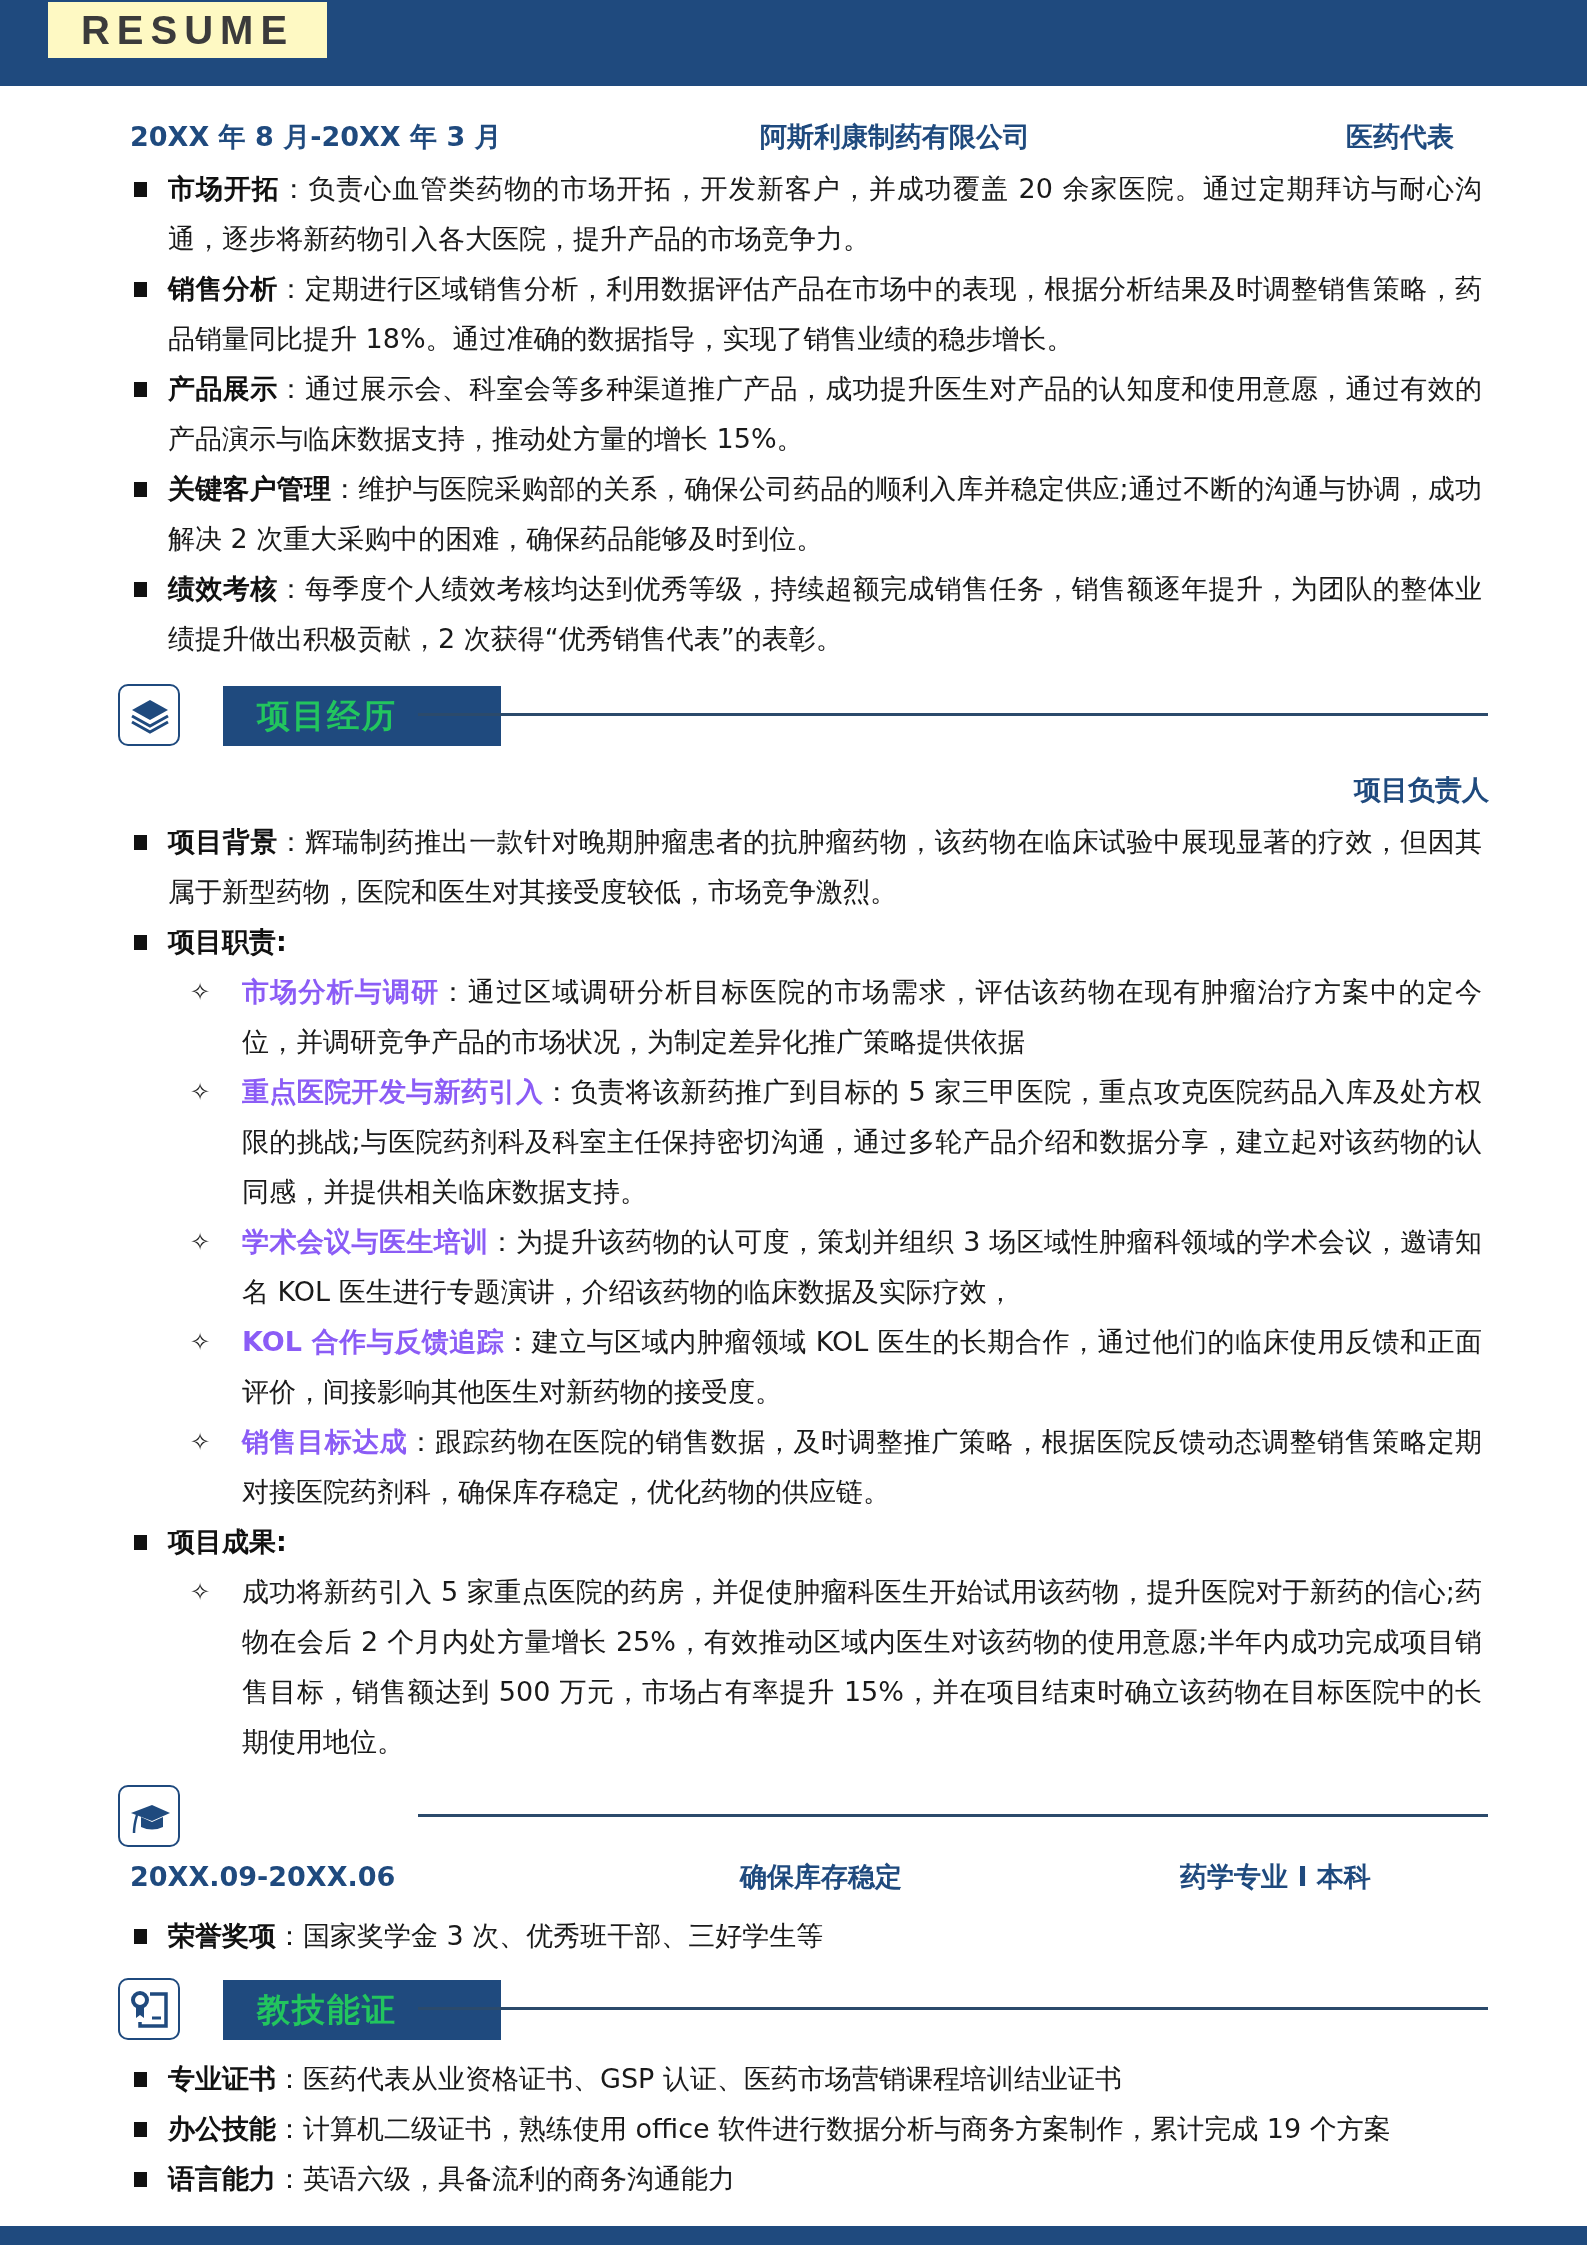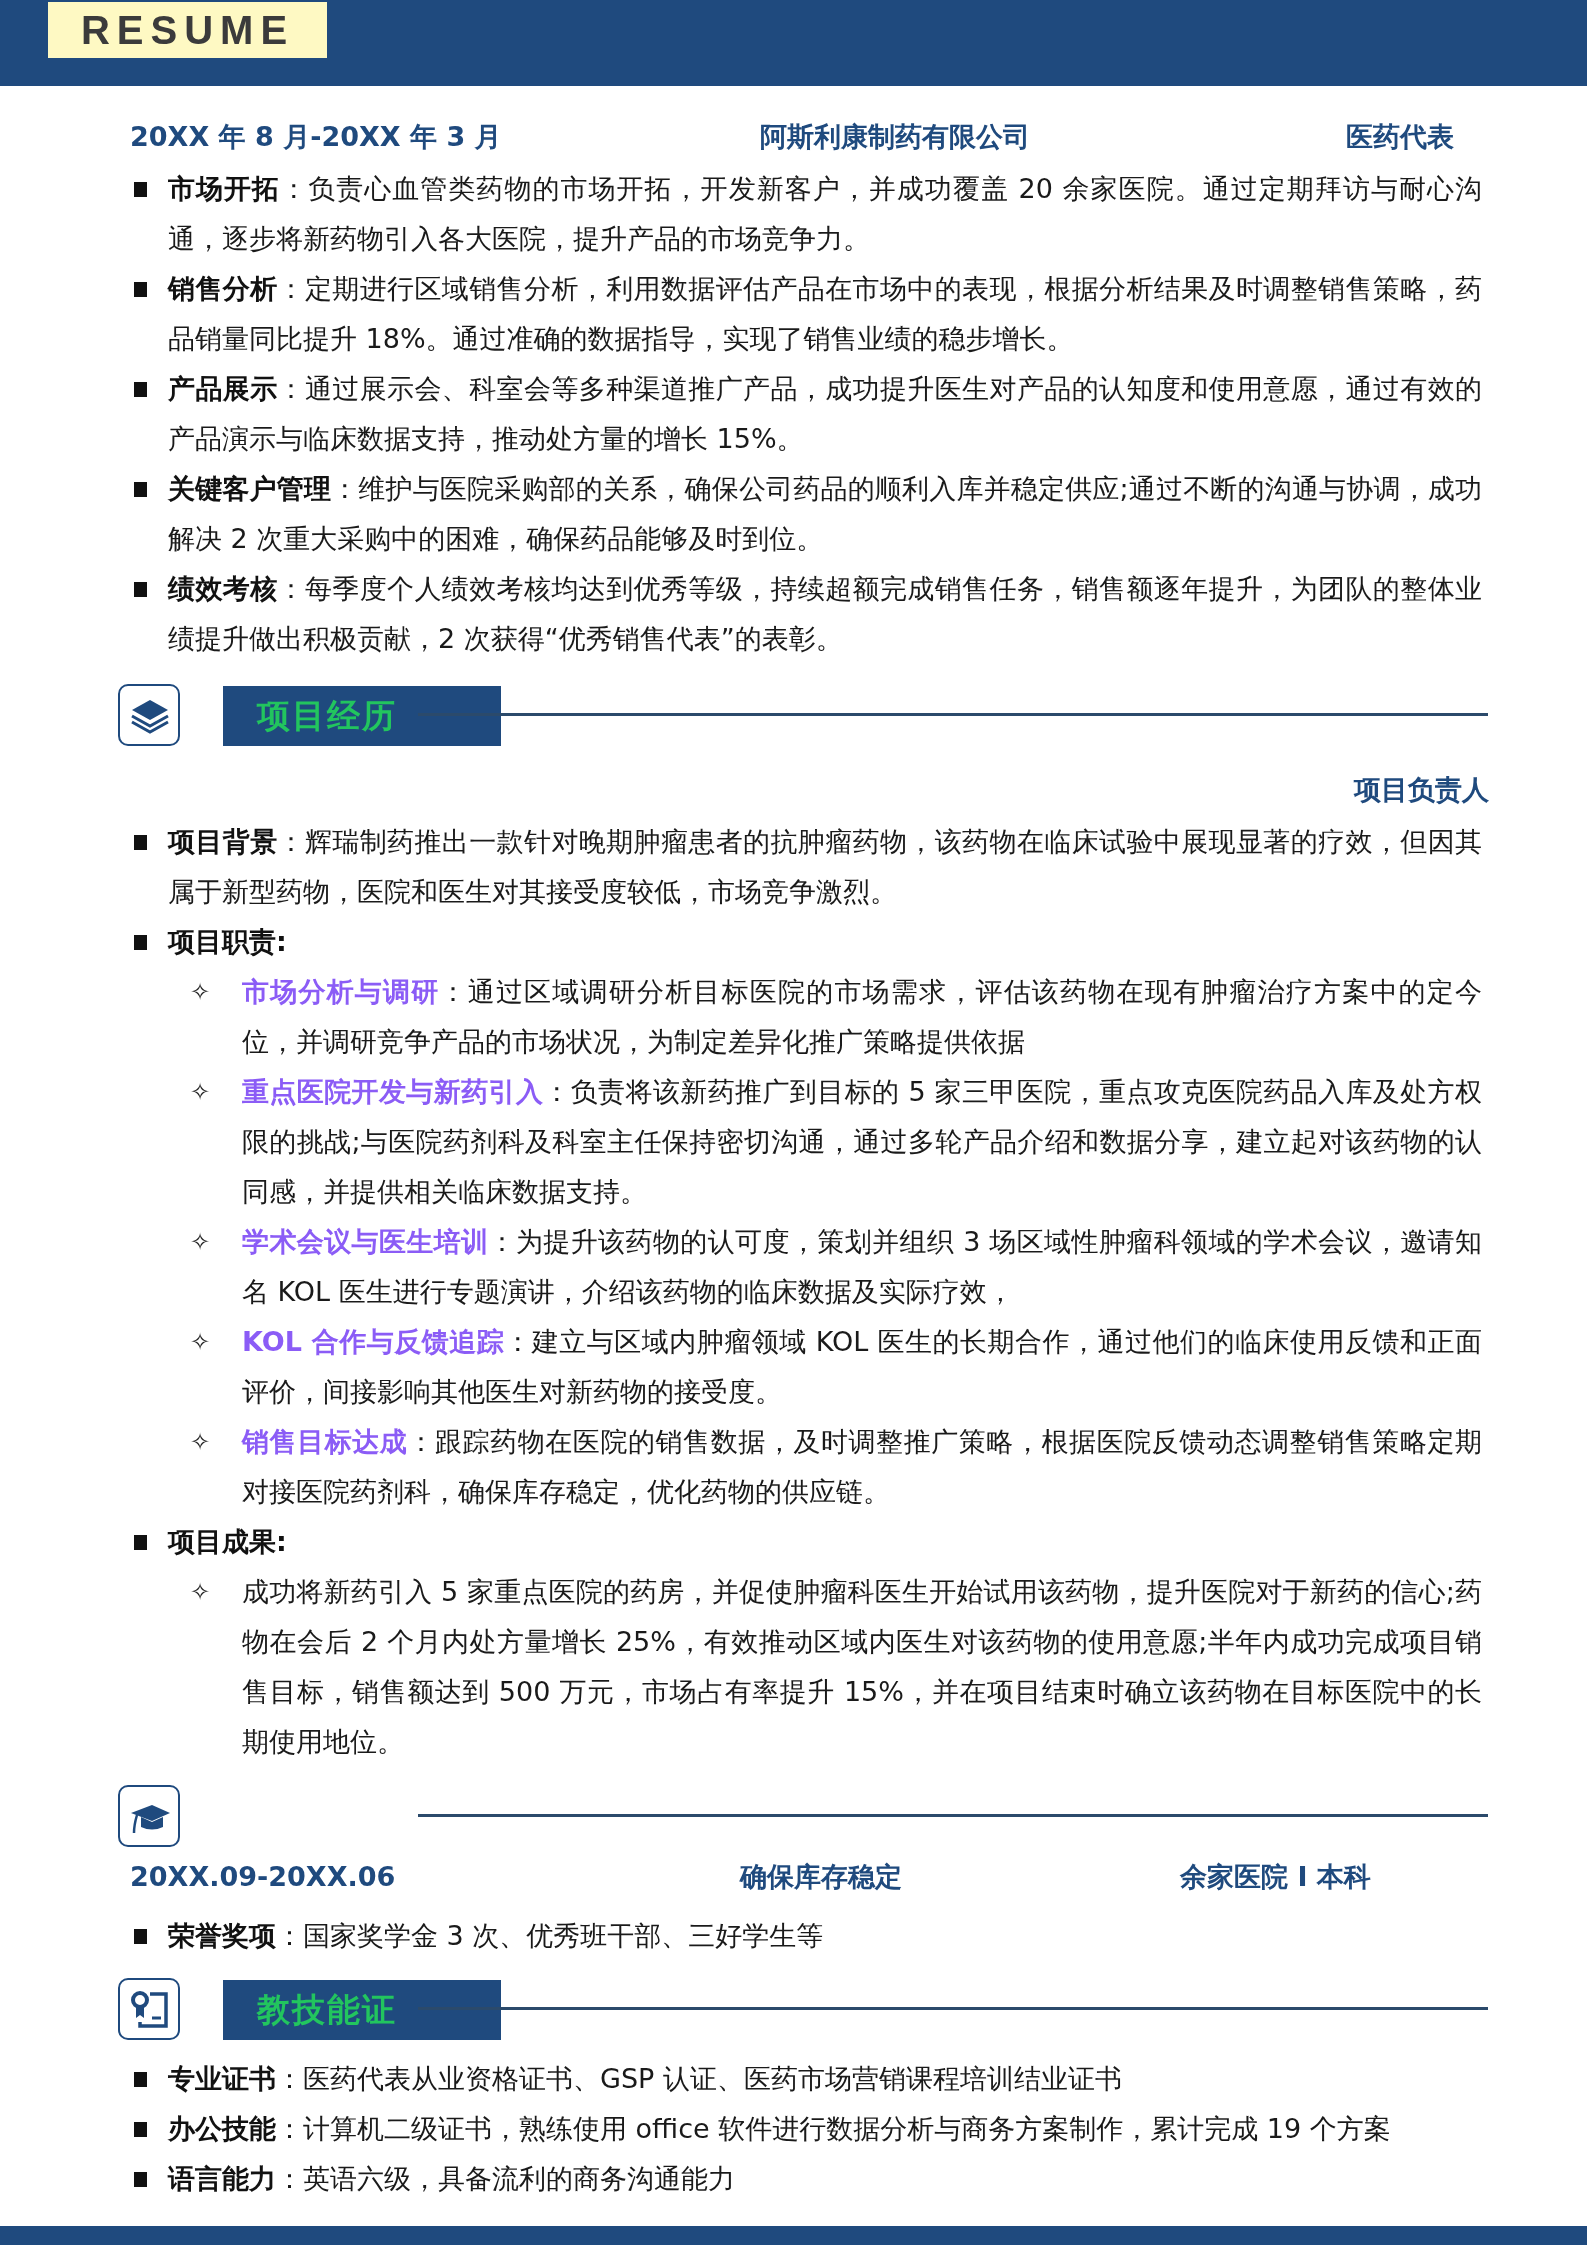--- a/index.html
+++ b/index.html
@@ -162,21 +162,21 @@
         <path d="M13 22 L13 32 Q24 37 35 32 L35 22 L24 27 Z" fill="#1f4a7e"></path>
         <path d="M9 20 Q6 30 6 38" fill="none" stroke="#1f4a7e" stroke-width="2.5"></path>
       </svg>
     </div>
     <div class="rule"></div>
   </div>
 
   <div class="entry-head" style="top:1857px;">
     <span style="left:0;">20XX.09-20XX.06</span>
     <span style="left:610px;">确保库存稳定</span>
-    <span style="left:1050px;">余家医院 I 本科</span>
+    <span style="left:1050px;">药学专业 I 本科</span>
   </div>
 
   <div class="bullet-item" style="top:1911px;">
     <span class="sq"></span>
     <span class="txt"><b>荣誉奖项</b><span>：国家奖学金 3 次、优秀班干部、三好学生等</span></span>
   </div>
 
   <div class="section-head" style="top:1978px;">
     <div class="icon-box">
       <svg viewBox="0 0 44 44">

